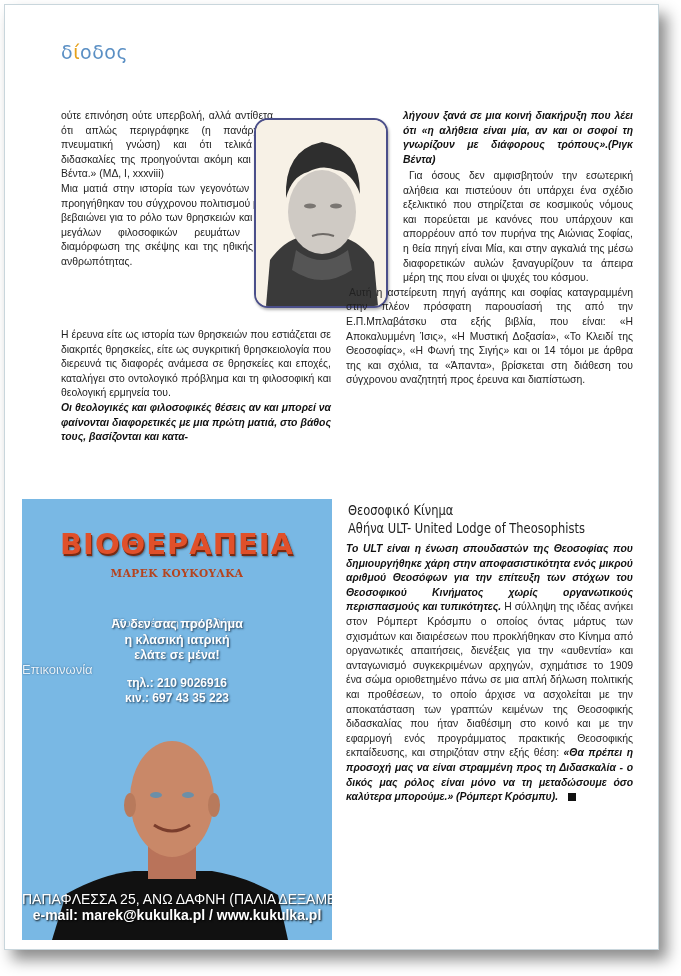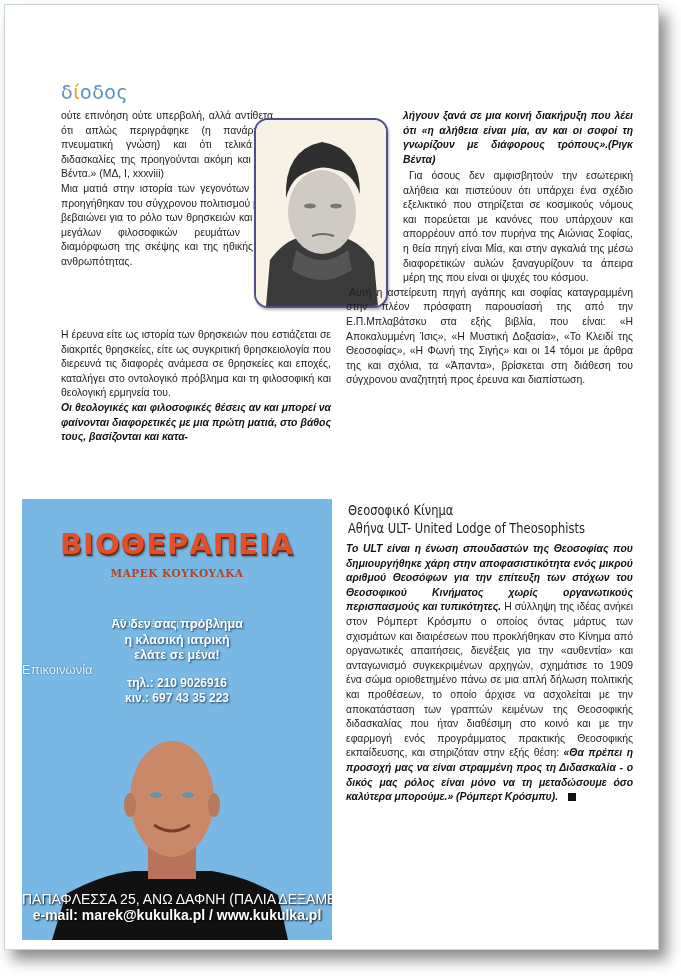--- a/index.html
+++ b/index.html
@@ -1,18 +1,18 @@
 <!DOCTYPE html>
 <html><head>
 <meta charset="utf-8">
 <style>
   html, body { margin:0; padding:0; }
   body { width:681px; height:976px; background:#ffffff; position:relative; overflow:hidden; font-family:"Liberation Sans", sans-serif; }
   .page { position:absolute; left:4px; top:4px; width:653px; height:944px; background:#ffffff; border:1px solid #c9d6dc; box-shadow: 8px 10px 14px rgba(0,0,0,0.45); }
-  .logo { position:absolute; left:56px; top:36px; font-family:"DejaVu Sans", sans-serif; font-size:19px; color:#5a8fc4; letter-spacing:0.5px;margin-top:40px; }
+  .logo { position:absolute; left:56px; top:36px; font-family:"DejaVu Sans", sans-serif; font-size:19px; color:#5a8fc4; letter-spacing:0.5px; }
   .logo .dot { color:#e6a11a; }
   .txt { position:absolute; font-size:10.4px; line-height:14.6px; color:#222; text-align:justify; }
   .txt p { margin:0; }
   .bi { font-weight:bold; font-style:italic; color:#111; }
   .col1a { left:56px; top:104px; width:212px; }
   .col1b { left:56px; top:323px; width:270px; }
   .col2a { left:398px; top:104px; width:230px; }
   .col2b { left:341px; top:295px; width:287px; }
   .portrait { position:absolute; left:249px; top:113px; width:130px; height:186px; border:2px solid #4b4f8a; border-radius:14px; background:#f7f1e6; overflow:hidden; box-shadow: 1px 2px 3px rgba(0,0,0,0.3); }
   .portrait svg { width:100%; height:100%; }

